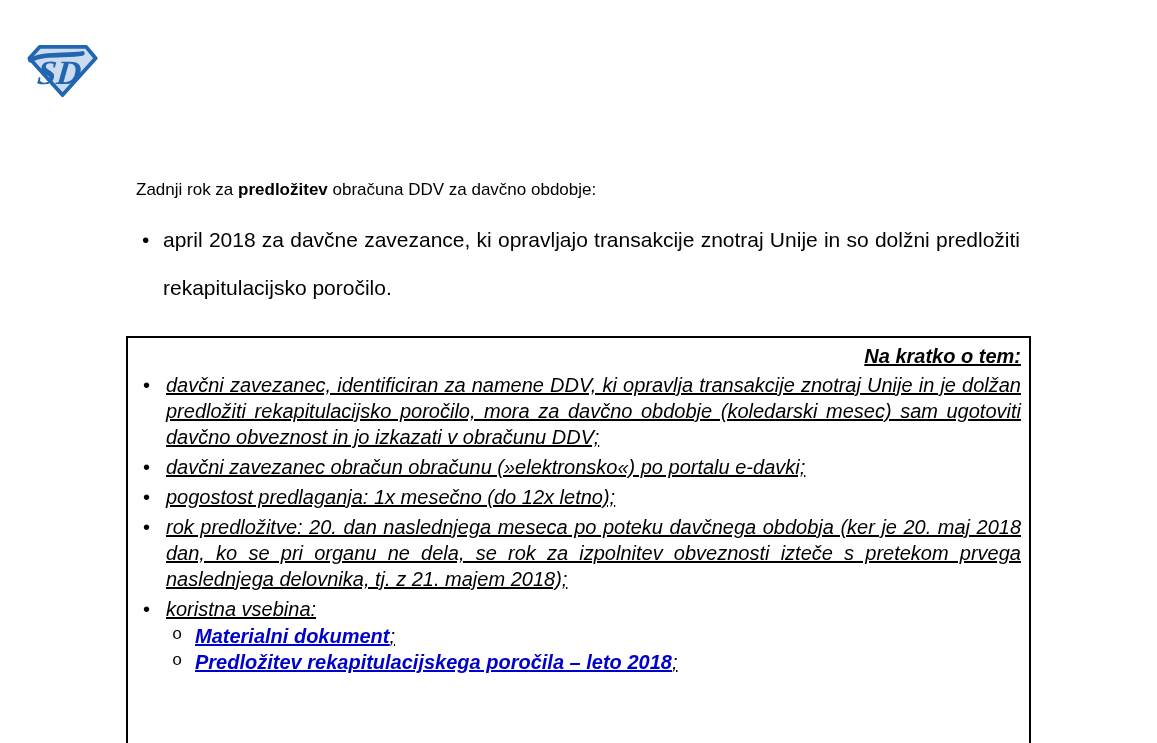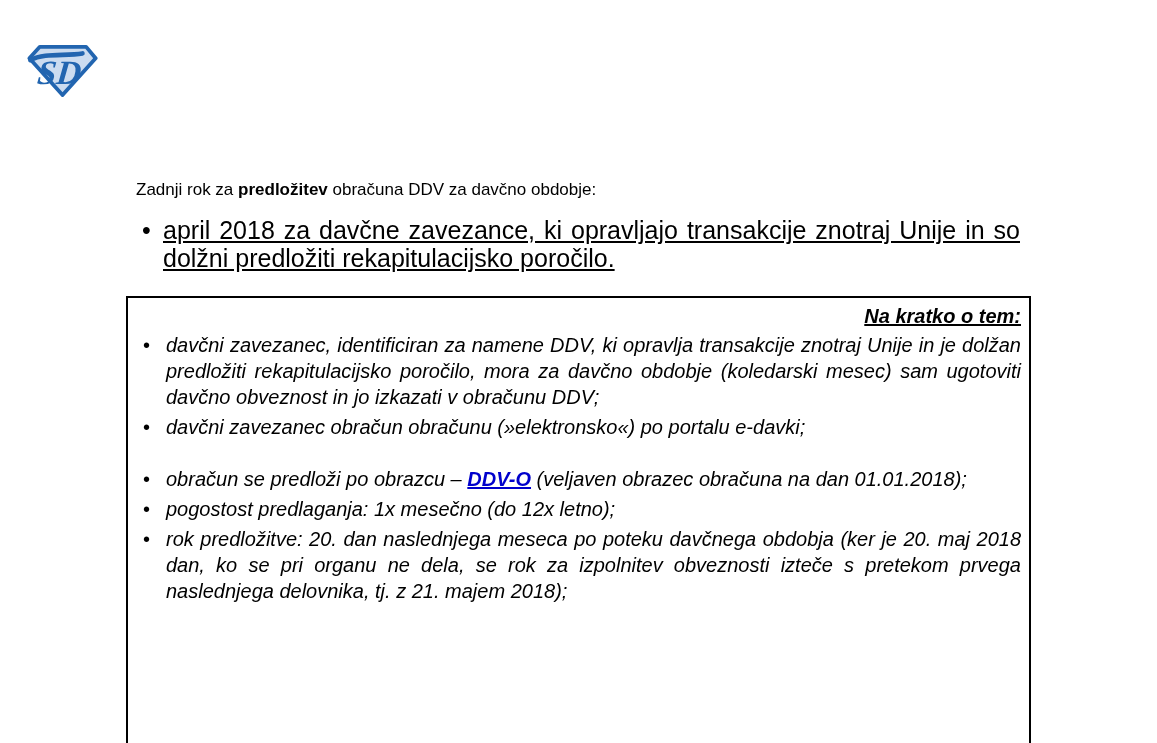--- a/index.html
+++ b/index.html
@@ -16,38 +16,38 @@
     position:absolute; left:126px; top:0; width:905px;
   }
   .heading {
     margin:177px 0 0 10px;
     font-size:17px; line-height:25px;
   }
   .heading .b { font-weight:bold; }
   ul { list-style:none; }
   .intro {
     margin:14px 0 0 10px; width:884px;
-    font-size:25px; line-height:28px;text-decoration:underline;
+    font-size:21px; line-height:48px;
   }
   .intro li {
     position:relative; padding-left:27px; text-align:justify;
   }
   .intro li::before {
     content:"\2022"; position:absolute; left:6px; top:0;
   }
   .box {
     margin-top:24px; width:905px; height:600px;
     border:2px solid #000;
     padding:5px 8px 20px 8px;
     font-style:italic; font-size:20px; line-height:26px;
   }
   .box-title {
     font-weight:bold; text-decoration:underline;text-align:right;
   }
-  .box-list { margin-top:3px; }
+  .box-list { margin-top:3px;text-decoration:underline; }
   .box-list > li {
     position:relative; padding-left:30px; text-align:justify;
     margin-bottom:4px;
   }
   .box-list > li::before {
     content:"\2022"; position:absolute; left:7px; top:0; font-style:normal;
   }
   .box-list > li.gap-before { margin-top:26px; }
   .sub { margin-top:1px; }
   .sub > li {
@@ -80,19 +80,25 @@
 
   <ul class="intro">
     <li>april 2018 za davčne zavezance, ki opravljajo transakcije znotraj Unije in so dolžni predložiti rekapitulacijsko poročilo.</li>
   </ul>
 
   <div class="box">
     <div class="box-title">Na kratko o tem:</div>
     <ul class="box-list">
       <li>davčni zavezanec, identificiran za namene DDV, ki opravlja transakcije znotraj Unije in je dolžan predložiti rekapitulacijsko poročilo, mora za davčno obdobje (koledarski mesec) sam ugotoviti davčno obveznost in jo izkazati v obračunu DDV;</li>
       <li>davčni zavezanec obračun obračunu (»elektronsko«) po portalu e-davki;</li>
-      <li class="gap-before"><span>obračun se predloži po obrazcu – </span><a class="doclink">DDV-O</a><span> (veljaven obrazec obračuna na dan 01.01.2018);</span></li>
       <li>pogostost predlaganja: 1x mesečno (do 12x letno);</li>
       <li>rok predložitve: 20. dan naslednjega meseca po poteku davčnega obdobja (ker je 20. maj 2018 dan, ko se pri organu ne dela, se rok za izpolnitev obveznosti izteče s pretekom prvega naslednjega delovnika, tj. z 21. majem 2018);</li>
+      <li>
+        <span>koristna vsebina:</span>
+        <ul class="sub">
+          <li><a class="doclink">Materialni dokument</a><span>;</span></li>
+          <li><a class="doclink">Predložitev rekapitulacijskega poročila – leto 2018</a><span>;</span></li>
+        </ul>
+      </li>
     </ul>
   </div>
 
 </div>
 
 </body></html>

